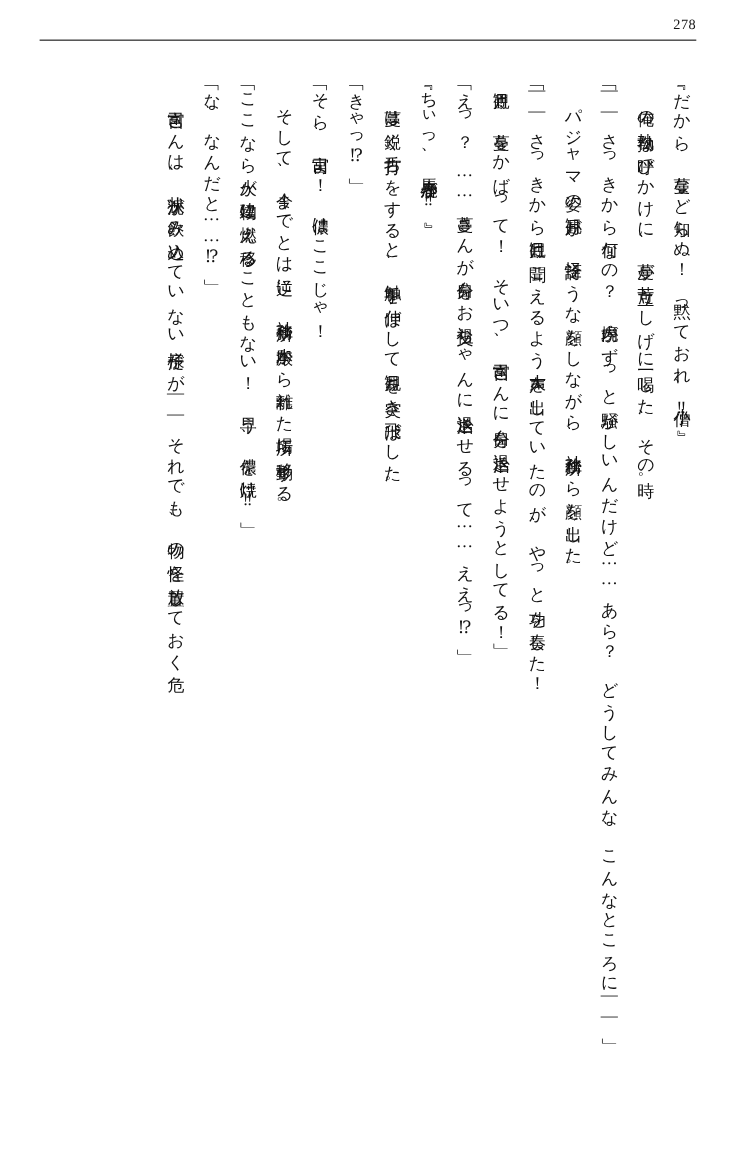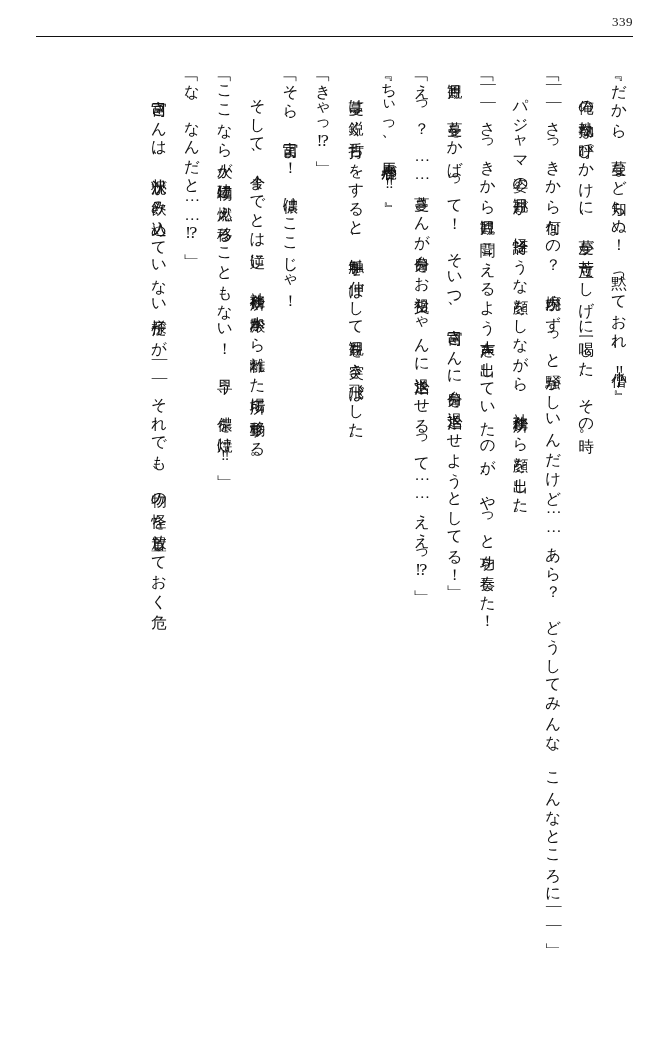--- a/index.html
+++ b/index.html
@@ -60,21 +60,21 @@
   }
   .body-text p.indent {
     text-indent: 1em;
   }
 </style>
 </head>
 <body>
 
 <div class="page">
 
-  <div class="page-number">339</div>
+  <div class="page-number">278</div>
 
   <div class="rule"></div>
 
   <div class="body-text" id="body-text">
       <p class="">『だから、蔓など知らぬ！　黙っておれ、小僧‼』</p>
       <p class="indent">俺の執拗な呼びかけに、蔓が苛立たしげに一喝した、その時。</p>
       <p class="">「――さっきから何なの？　境内がずっと騒がしいんだけど……あら？　どうしてみんな、こんなところに――」</p>
       <p class="indent">パジャマ姿の観月が、怪訝そうな顔をしながら、社務所から顔を出した。</p>
       <p class="">「――さっきから観月に聞こえるよう大声を出していたのが、やっと功を奏した！</p>
       <p class="">観月！　蔓をかばって！　そいつ、宮司さんに自分を退治させようとしてる！」</p>

